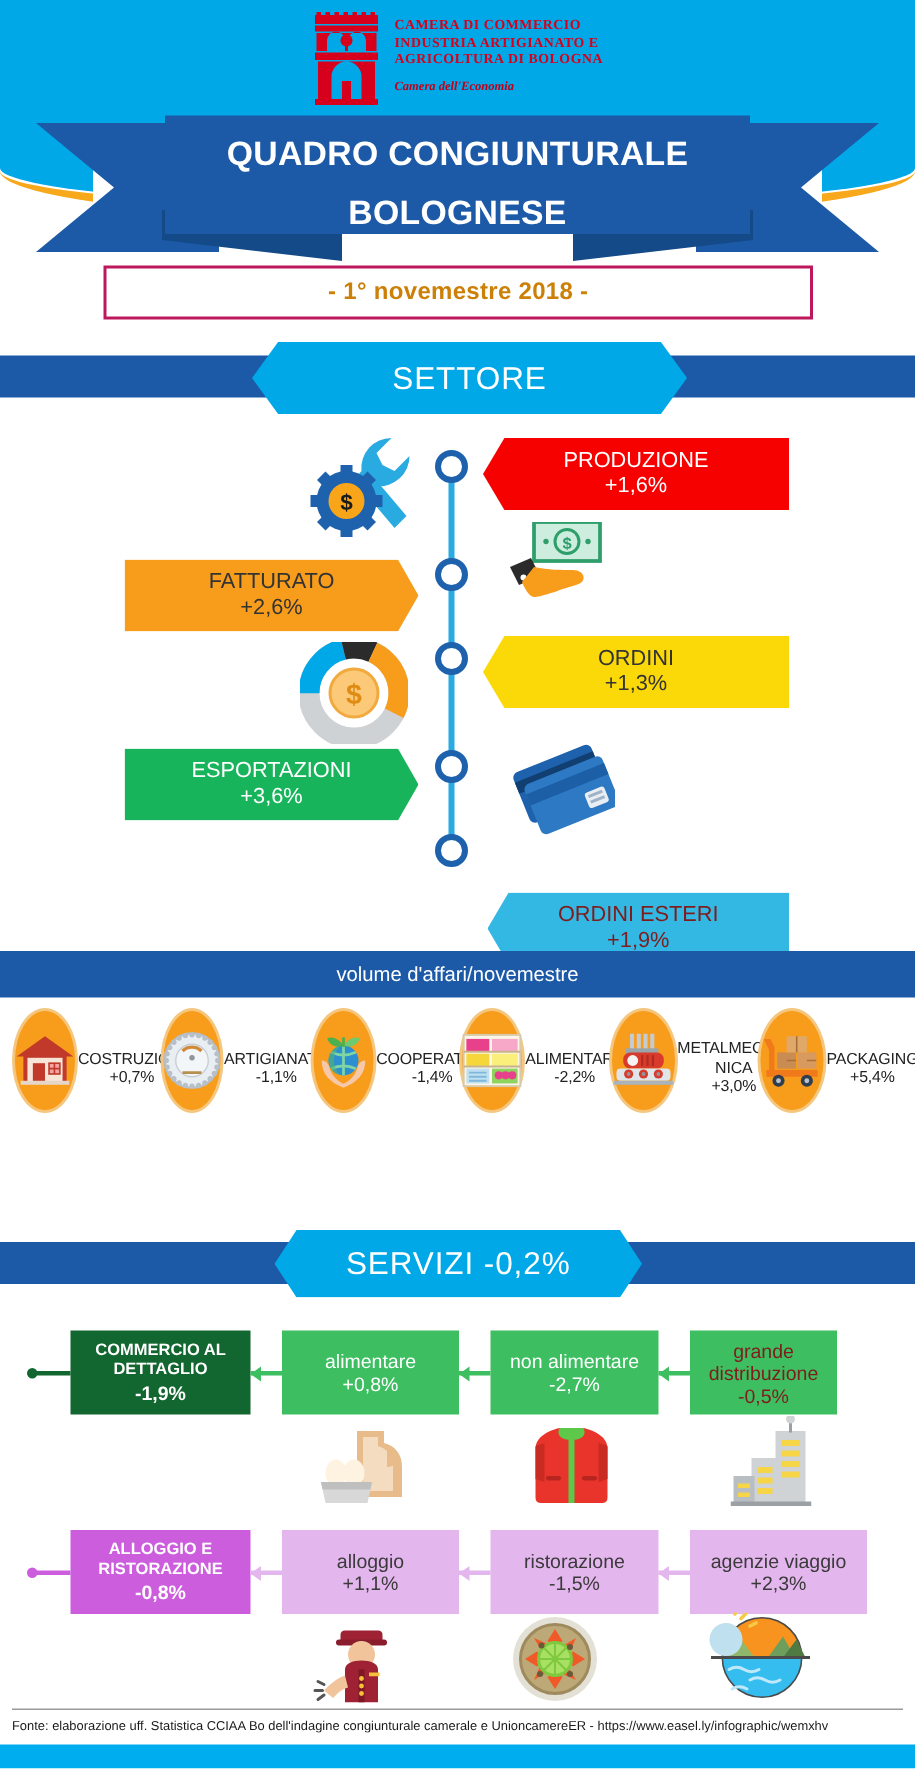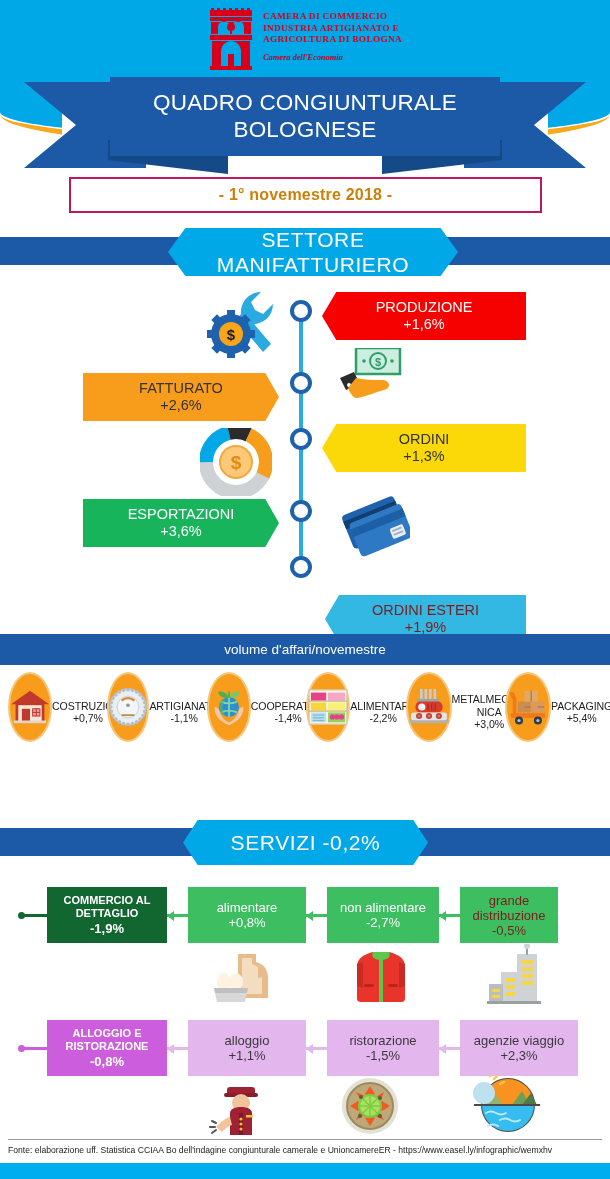--- a/index.html
+++ b/index.html
@@ -64,22 +64,22 @@
     font-size: 8.4px; margin-top: 7px; white-space: nowrap;
   }
 
   .title-plate {
     position: absolute; left: 110px; top: 77px; width: 390px; height: 79px;
     background: #1c5aa8; z-index: 5;
     display: flex; flex-direction: column; align-items: center;
     justify-content: center; gap: 1px;
   }
   .title-plate .t-line {
-    color: #ffffff; font-size: 22.5px; font-weight: 400;
-    letter-spacing: 0.2px; line-height: 26px; text-align: center;
+    color: #ffffff; font-size: 22.5px; font-weight: 700;
+    letter-spacing: 0.2px; line-height: 26px; text-align: center; margin-top: 12px;
   }
 
   
   .subtitle-box {
     position: absolute; left: 69px; top: 177px; width: 473px; height: 36px;
     border: 2px solid #be185d; background: #fff;
     display: flex; align-items: center; justify-content: center;
   }
   .subtitle-box span {
     color: #cd8007; font-size: 16px; font-weight: 700; letter-spacing: 0.2px;
@@ -236,21 +236,20 @@
   </div>
 
   <div class="subtitle-box">
     <span>- 1° novemestre 2018 -</span>
   </div>
 
   <div class="sec-head" id="manu-head">
     <div class="sec-bar"></div>
     <div class="sec-hex">
       <div class="hx">SETTORE</div>
-      <div class="hx">MANIFATTURIERO</div>
     </div>
   </div>
 
   <div class="timeline-line"></div>
   <div id="timeline-nodes">
       <div class="node" style="top: 300px;"></div>
       <div class="node" style="top: 372px;"></div>
       <div class="node" style="top: 428px;"></div>
       <div class="node" style="top: 500px;"></div>
       <div class="node" style="top: 556px;"></div>

